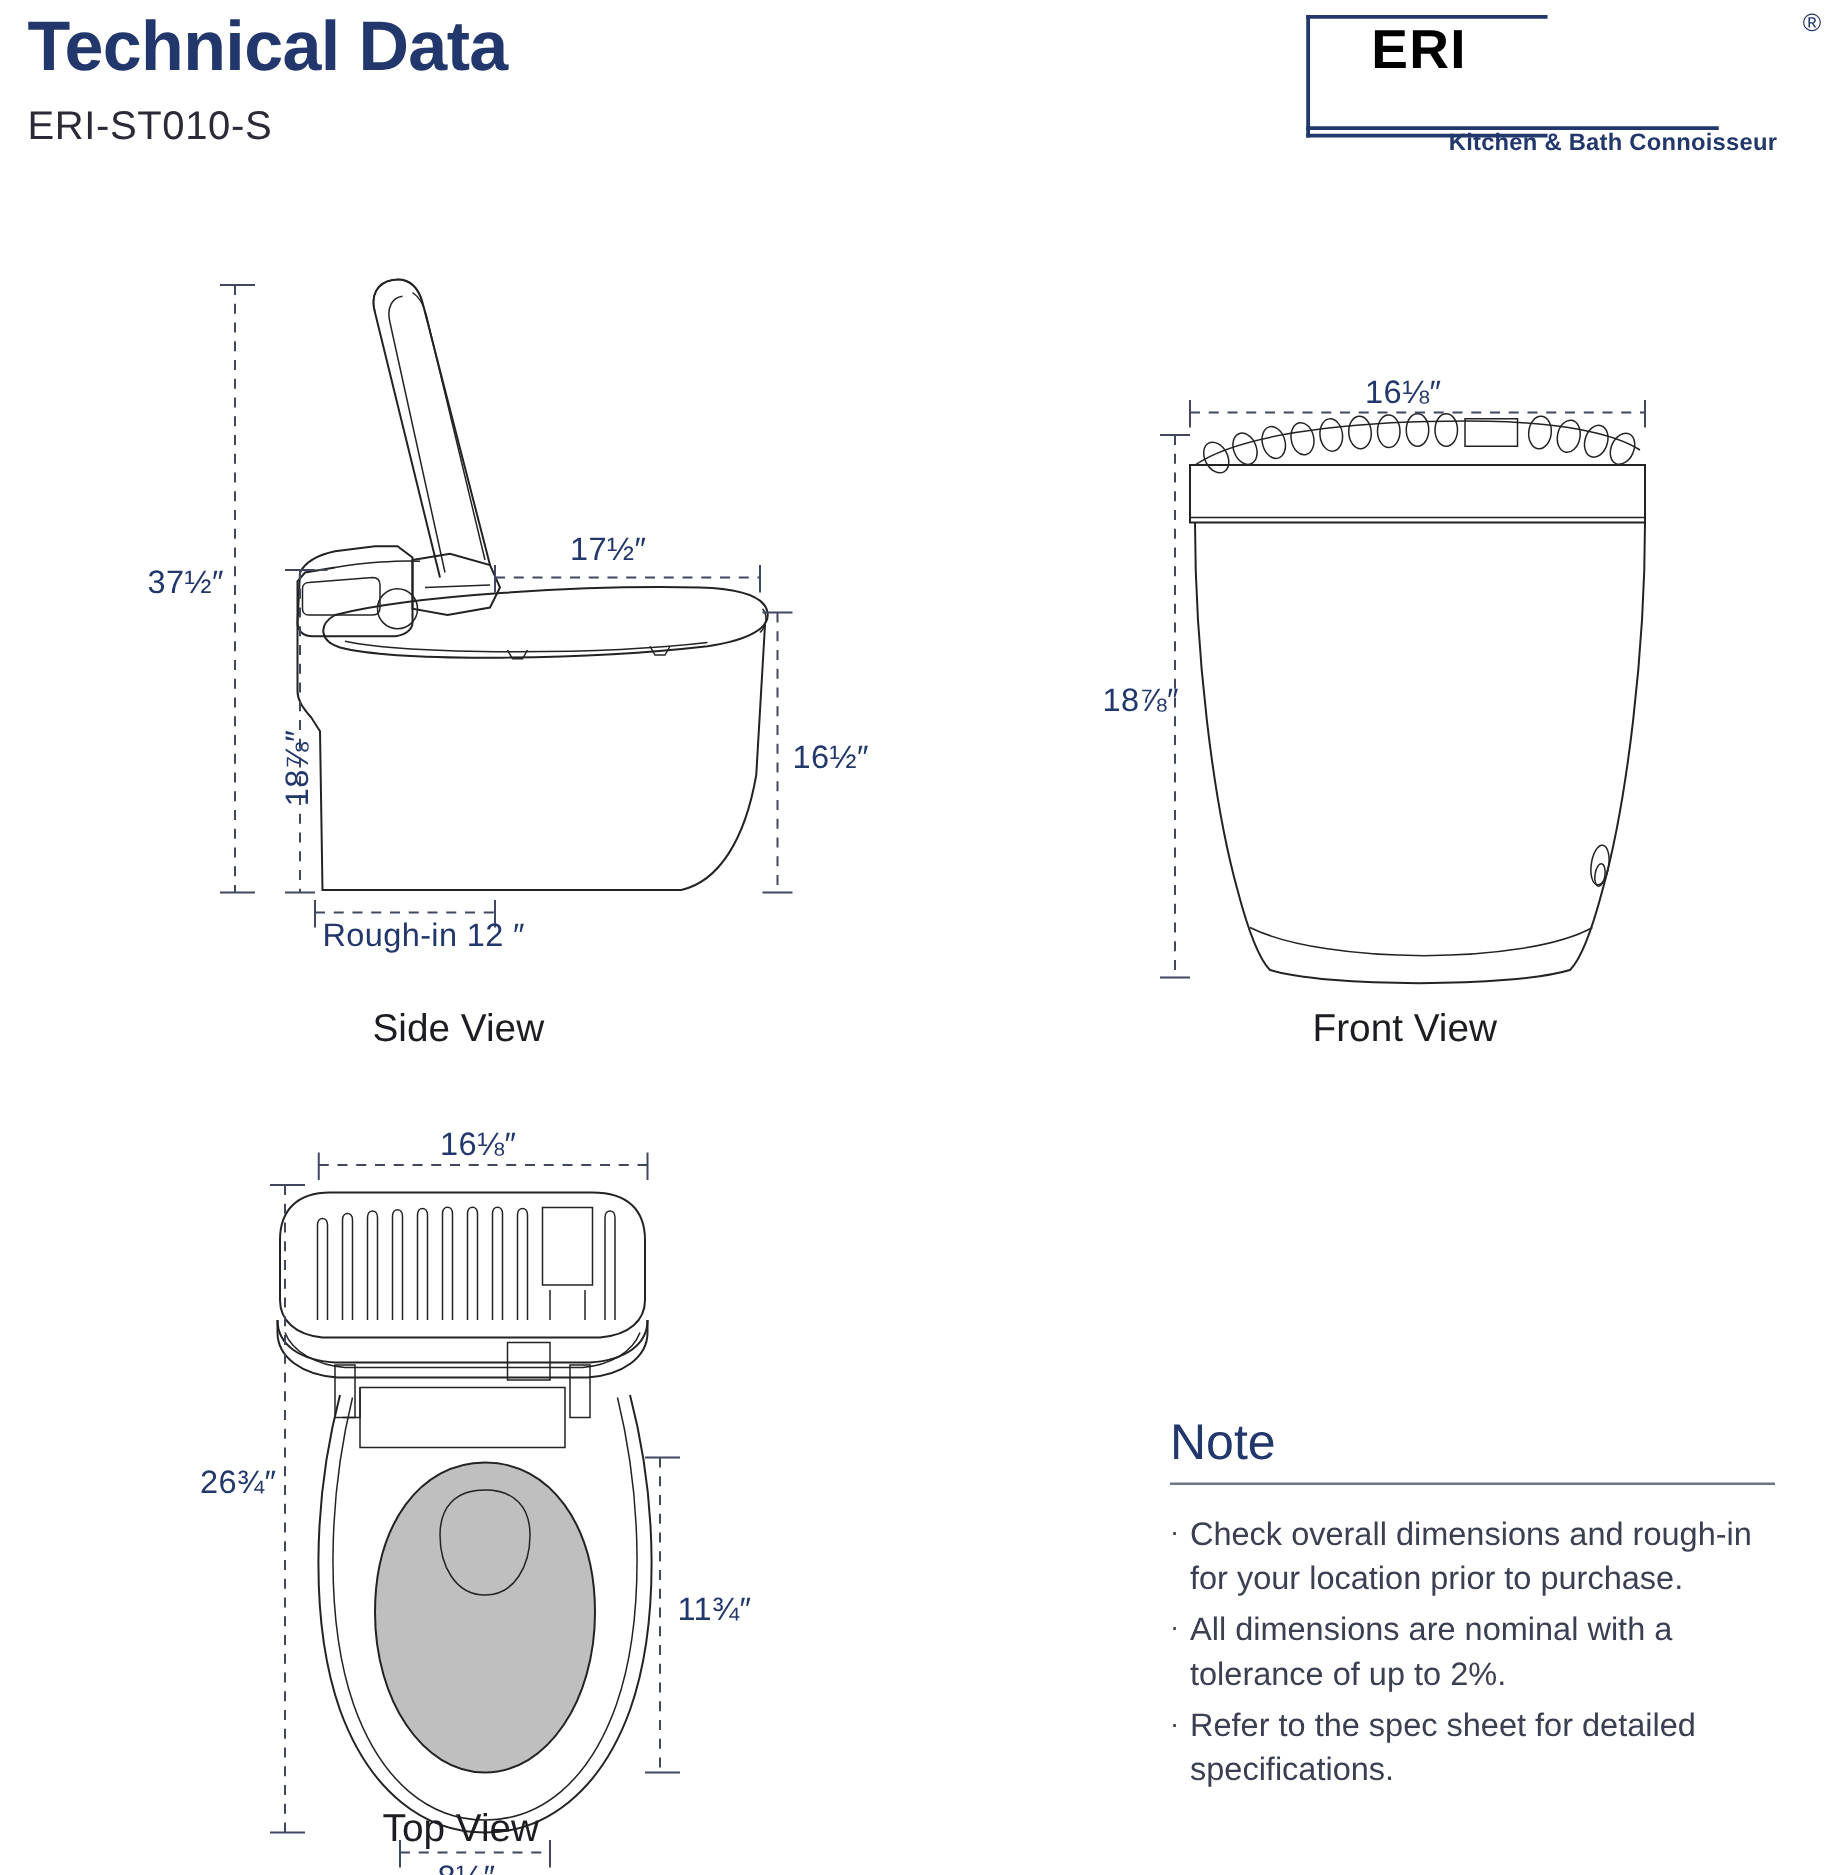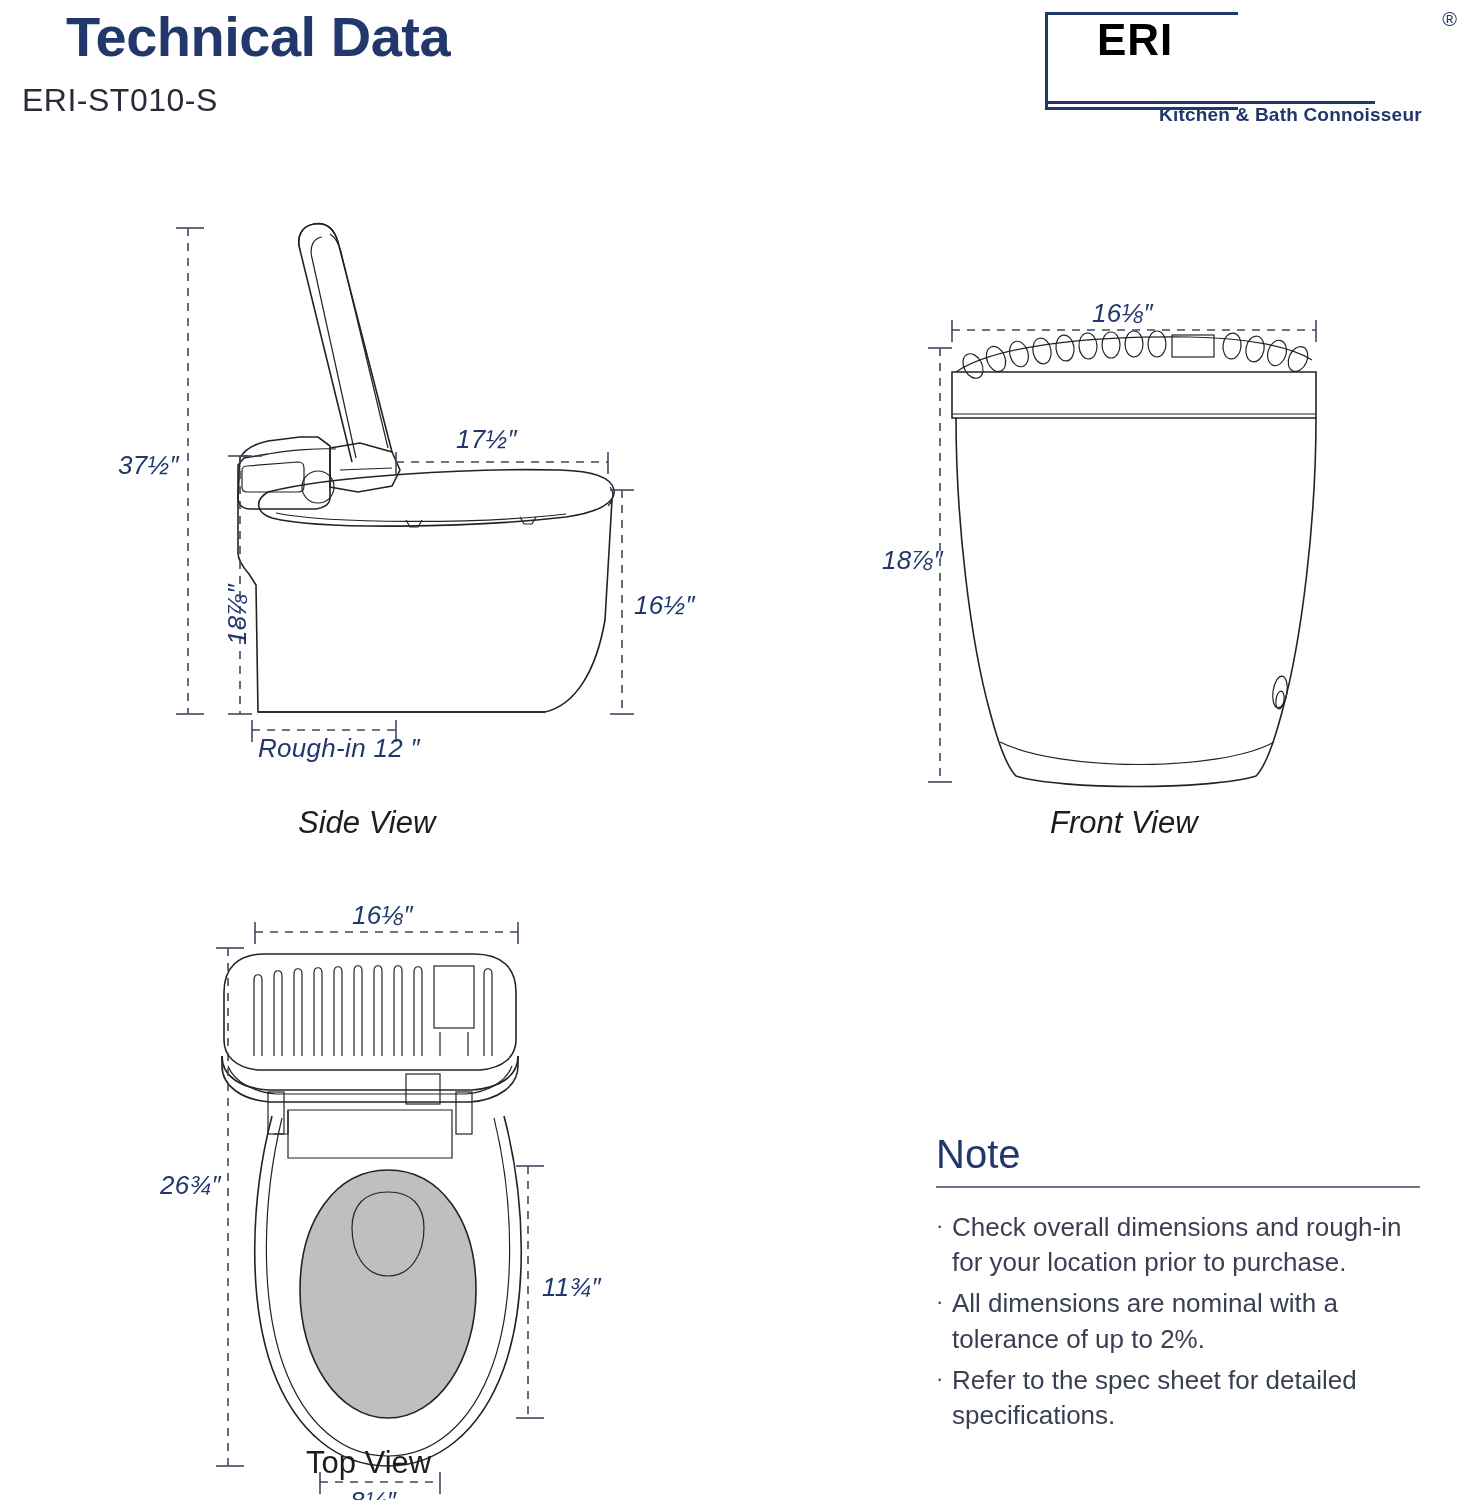--- a/index.html
+++ b/index.html
@@ -22,21 +22,20 @@
     width: 1473px; height: 140px;
   }
   #page-title {
     position: absolute;
     left: 22px; top: 8px;
     font-size: 56px;
     font-weight: bold;
     color: #22376b;
     letter-spacing: -0.5px;
     line-height: 1.05;
-    margin-left: 44px;
   }
   #model-number {
     position: absolute;
     left: 22px; top: 82px;
     font-size: 32px;
     font-weight: 400;
     color: #2b2b38;
     letter-spacing: 0.5px;
   }
 
@@ -88,21 +87,21 @@
   #logo-tagline {
     position: absolute;
     left: 140px; top: 100px;
     font-size: 19px;
     font-weight: bold;
     color: #22376b;
     letter-spacing: 0.2px;
   }
 
   
-  .view-block { position: absolute; font-style: italic; }
+  .view-block { position: absolute; }
   .view-label {
     position: absolute;
     font-size: 31px;
     color: #1c1c22;
     font-weight: 400;
     white-space: nowrap;
   }
 
   
   .dim {

